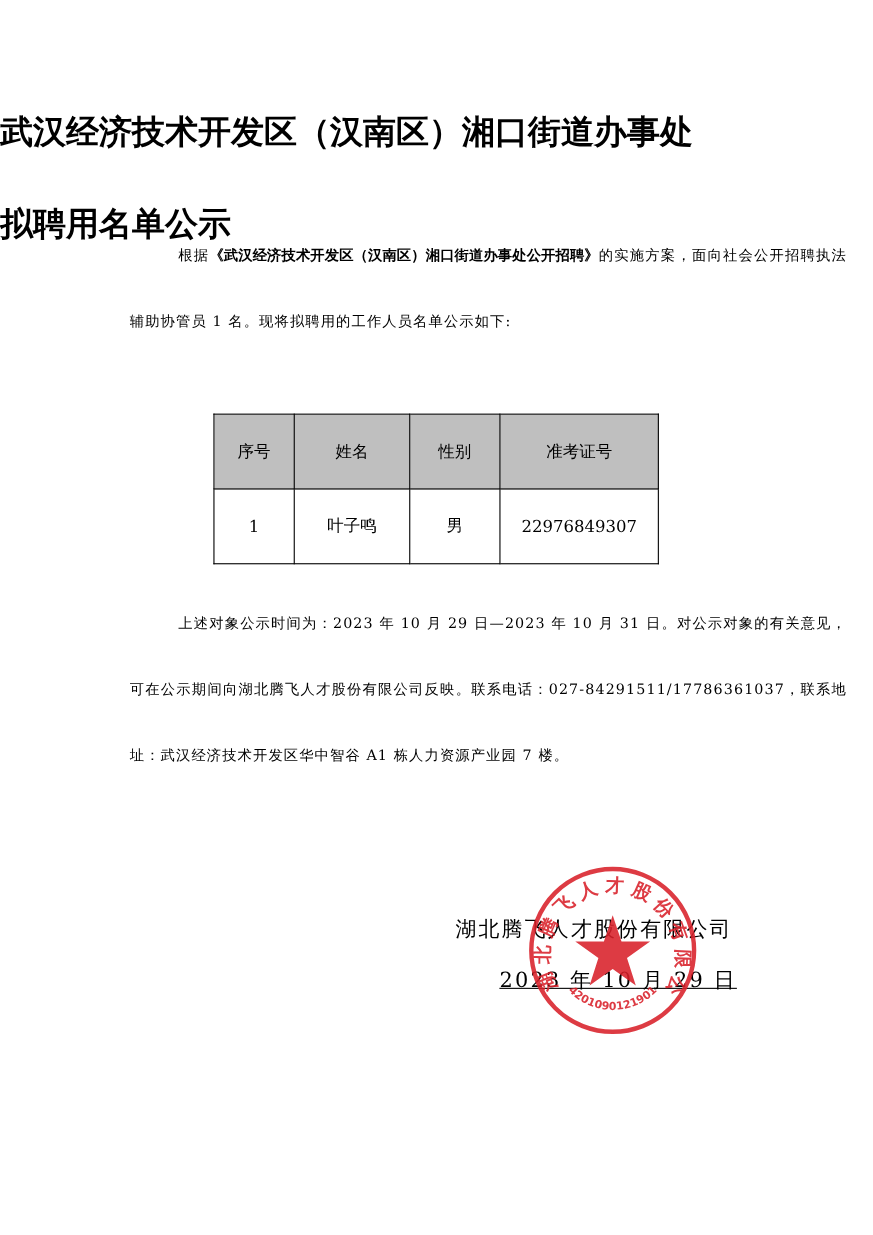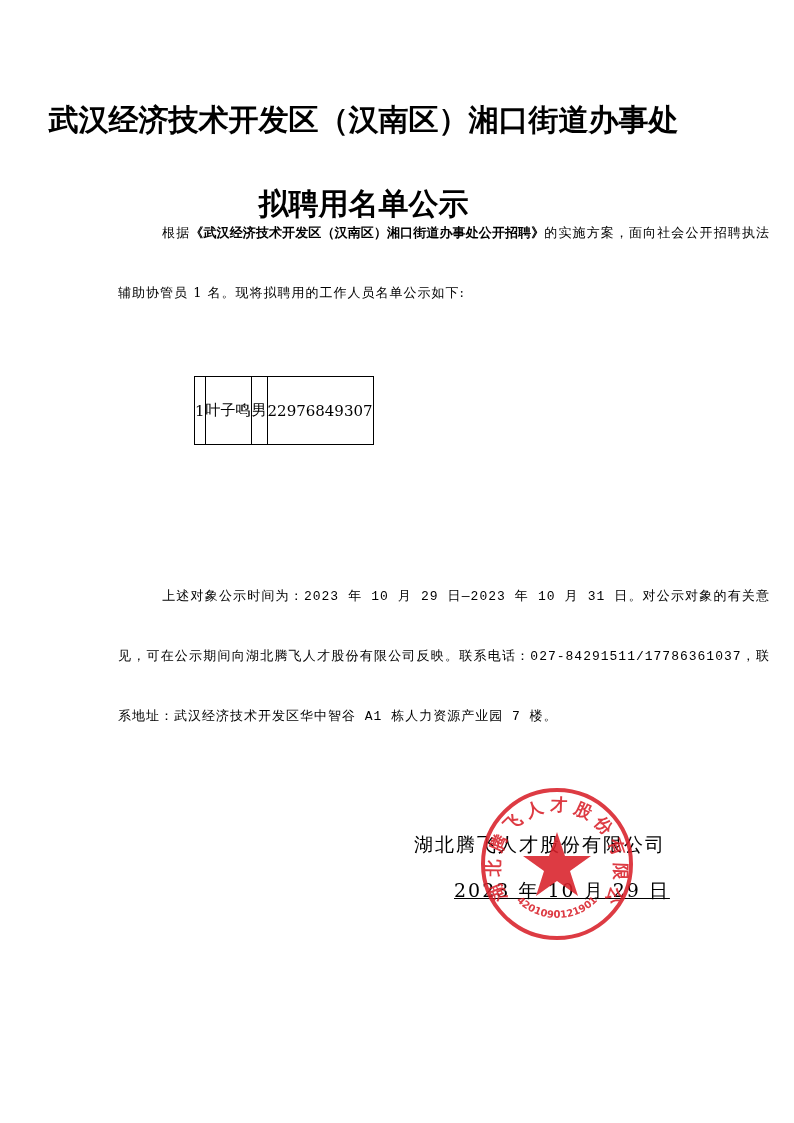--- a/index.html
+++ b/index.html
@@ -1,48 +1,54 @@
 <!DOCTYPE html>
 <html><head>
 <meta charset="utf-8">
 <style>
   html, body { margin: 0; padding: 0; background: #ffffff; }
   body { width: 794px; height: 1123px; position: relative; overflow: hidden;
          font-family: "DejaVu Serif", "Liberation Serif", serif; color: #000; }
-  .title { position: absolute; left: 0; width: 727px; text-align: center;
+  .title { position: absolute; left: 0; width: 727px; 
            font-family: "DejaVu Sans", "Liberation Sans", sans-serif;
            font-size: 30px; font-weight: bold; letter-spacing: 0px; }
   #t1 { top: 100px; }
   #t2 { top: 145px; margin-top: 39px; }
   .para { position: absolute; left: 74px; width: 652px; font-size: 13px; line-height: 60px;
           text-align: justify; text-align-last: left; letter-spacing: 1px; margin-left: 44px; }
   .para .indent { display: inline-block; width: 44px; }
   .bold { font-weight: bold; font-family: "DejaVu Sans", "Liberation Sans", sans-serif; letter-spacing: 0px; }
   #p1 { top: 203px; }
-  #p2 { top: 567px; font-family: Liberation Mono, monospace; }
+  #p2 { top: 538px; }
   table.roster { position: absolute; left: 194px; top: 376px; border-collapse: collapse;
                  font-size: 15px; }
   table.roster td, table.roster th { border: 1.3px solid #000; text-align: center; font-weight: normal; padding: 0; }
   table.roster th { background: #bfbfbf; height: 67px; }
   table.roster td { height: 67px; }
   .sig { position: absolute; font-size: 19px; letter-spacing: 2px; z-index: 1; }
   #sig1 { left: 414px; top: 832px; }
   #sig2 { left: 454px; top: 878px; text-decoration: underline; }
   .seal { position: absolute; left: 479px; top: 786px; width: 156px; height: 156px; z-index: 2; opacity: 0.88; }
 </style>
 </head>
 <body>
 
 <div id="t1" class="title">武汉经济技术开发区（汉南区）湘口街道办事处</div>
 <div id="t2" class="title">拟聘用名单公示</div>
 
 <div id="p1" class="para"><span class="indent"></span><span>根据</span><span class="bold">《武汉经济技术开发区（汉南区）湘口街道办事处公开招聘》</span><span>的实施方案，面向社会公开招聘执法辅助协管员 1 名。现将拟聘用的工作人员名单公示如下:</span></div>
 
 <table class="roster">
   <tbody>
+      <tr>
+    <th style="width:72px">序号</th>
+    <th style="width:104px">姓名</th>
+    <th style="width:81px">性别</th>
+    <th style="width:143px">准考证号</th>
+  </tr>
   <tr>
     <td>1</td>
     <td>叶子鸣</td>
     <td>男</td>
     <td>22976849307</td>
   </tr>
 </tbody>
   </table>
 
 <div id="p2" class="para"><span class="indent"></span><span>上述对象公示时间为：2023 年 10 月 29 日—2023 年 10 月 31 日。对公示对象的有关意见，可在公示期间向湖北腾飞人才股份有限公司反映。联系电话：027-84291511/17786361037，联系地址：武汉经济技术开发区华中智谷 A1 栋人力资源产业园 7 楼。</span></div>

